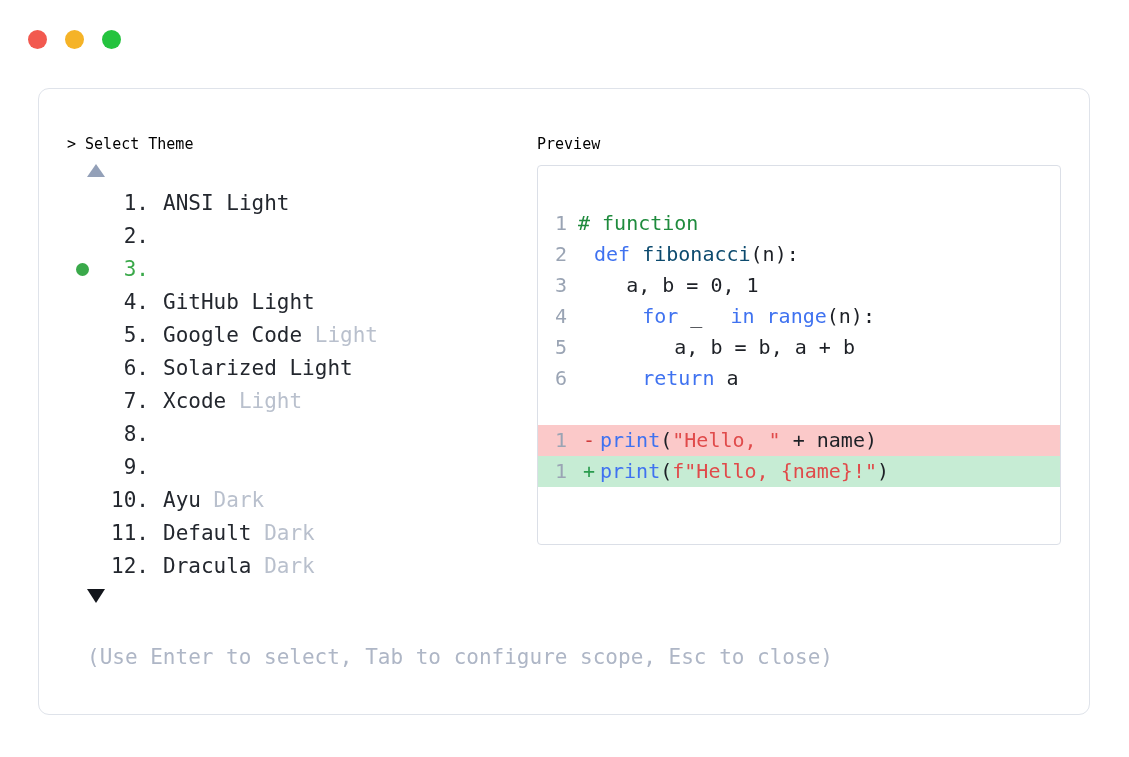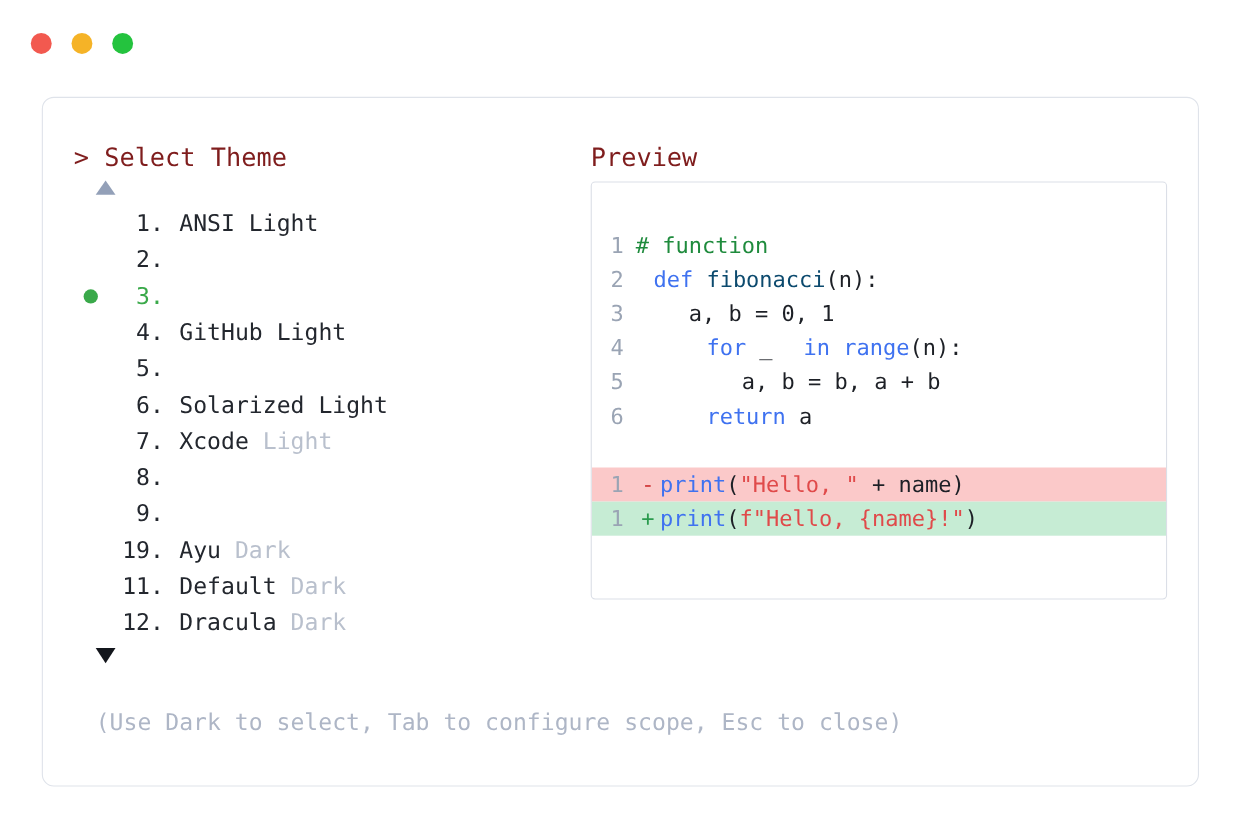--- a/index.html
+++ b/index.html
@@ -63,23 +63,23 @@
   .col-left {
     width: 470px;
     flex: 0 0 470px;
   }
   .col-right {
     flex: 1 1 auto;
     min-width: 0;
   }
 
   .col-head {
-    font-size: 23px;
+    font-size: 15px;
     line-height: 26px;
-    color: #7f1d1d;
+    color: #000000;
     letter-spacing: 0px;
     white-space: pre;
   }
 
   
   .arrow-row {
     height: 26px;
     display: flex;
     align-items: center;
     padding-left: 20px;
@@ -250,42 +250,42 @@
 
         <div class="arrow-row">
           <span class="arrow-up"></span>
         </div>
 
         <ul class="theme-list" id="theme-list">
             <li class="theme-item"><span class="bullet-cell"><span class="bullet hidden"></span></span><span class="idx">1.</span><span class="label-wrap"><span class="lbl-name">ANSI</span> <span class="lbl-variant">Light</span></span></li>
             <li class="theme-item"><span class="bullet-cell"><span class="bullet hidden"></span></span><span class="idx">2.</span></li>
             <li class="theme-item selected"><span class="bullet-cell"><span class="bullet"></span></span><span class="idx">3.</span></li>
             <li class="theme-item"><span class="bullet-cell"><span class="bullet hidden"></span></span><span class="idx">4.</span><span class="label-wrap"><span class="lbl-name">GitHub</span> <span class="lbl-variant">Light</span></span></li>
-            <li class="theme-item"><span class="bullet-cell"><span class="bullet hidden"></span></span><span class="idx">5.</span></li>
+            <li class="theme-item"><span class="bullet-cell"><span class="bullet hidden"></span></span><span class="idx">5.</span><span class="label-wrap"><span class="lbl-name">Google Code</span> <span class="lbl-variant muted">Light</span></span></li>
             <li class="theme-item"><span class="bullet-cell"><span class="bullet hidden"></span></span><span class="idx">6.</span><span class="label-wrap"><span class="lbl-name">Solarized</span> <span class="lbl-variant">Light</span></span></li>
             <li class="theme-item"><span class="bullet-cell"><span class="bullet hidden"></span></span><span class="idx">7.</span><span class="label-wrap"><span class="lbl-name">Xcode</span> <span class="lbl-variant muted">Light</span></span></li>
             <li class="theme-item"><span class="bullet-cell"><span class="bullet hidden"></span></span><span class="idx">8.</span></li>
             <li class="theme-item"><span class="bullet-cell"><span class="bullet hidden"></span></span><span class="idx">9.</span></li>
-            <li class="theme-item"><span class="bullet-cell"><span class="bullet hidden"></span></span><span class="idx">19.</span><span class="label-wrap"><span class="lbl-name">Ayu</span> <span class="lbl-variant muted">Dark</span></span></li>
+            <li class="theme-item"><span class="bullet-cell"><span class="bullet hidden"></span></span><span class="idx">10.</span><span class="label-wrap"><span class="lbl-name">Ayu</span> <span class="lbl-variant muted">Dark</span></span></li>
             <li class="theme-item"><span class="bullet-cell"><span class="bullet hidden"></span></span><span class="idx">11.</span><span class="label-wrap"><span class="lbl-name">Default</span> <span class="lbl-variant muted">Dark</span></span></li>
             <li class="theme-item"><span class="bullet-cell"><span class="bullet hidden"></span></span><span class="idx">12.</span><span class="label-wrap"><span class="lbl-name">Dracula</span> <span class="lbl-variant muted">Dark</span></span></li>
           </ul>
 
         <div class="arrow-row">
           <span class="arrow-down"></span>
         </div>
       </div>
 
       <div class="col-right">
         <div class="col-head">Preview</div>
 
         <div class="preview-box">
           <div class="code-block" id="code-block"><div class="code-line"><span class="lineno">1</span><span class="code-text"><span class="tok-comment"># function</span></span></div><div class="code-line"><span class="lineno">2</span><span class="code-text"><span class="tok-keyword">def </span><span class="tok-func">fibonacci</span><span class="tok-plain">(n):</span></span></div><div class="code-line"><span class="lineno">3</span><span class="code-text"><span class="tok-plain">    a, b = 0, 1</span></span></div><div class="code-line"><span class="lineno">4</span><span class="code-text"><span class="tok-plain">    </span><span class="tok-keyword">for</span><span class="tok-plain"> _ </span><span class="tok-keyword">in</span><span class="tok-plain"> </span><span class="tok-builtin">range</span><span class="tok-plain">(n):</span></span></div><div class="code-line"><span class="lineno">5</span><span class="code-text"><span class="tok-plain">        a, b = b, a + b</span></span></div><div class="code-line"><span class="lineno">6</span><span class="code-text"><span class="tok-plain">    </span><span class="tok-keyword">return</span><span class="tok-plain"> a</span></span></div></div>
           <div class="diff-block" id="diff-block"><div class="diff-line removed"><span class="diff-no">1</span><span class="diff-marker">-</span><span class="code-text"><span class="tok-builtin">print</span><span class="tok-plain">(</span><span class="tok-string">"Hello, "</span><span class="tok-plain"> + name)</span></span></div><div class="diff-line added"><span class="diff-no">1</span><span class="diff-marker">+</span><span class="code-text"><span class="tok-builtin">print</span><span class="tok-plain">(</span><span class="tok-string">f"Hello, {name}!"</span><span class="tok-plain">)</span></span></div></div>
         </div>
       </div>
 
     </div>
 
-    <div class="hint">(Use Dark to select, Tab to configure scope, Esc to close)</div>
+    <div class="hint">(Use Enter to select, Tab to configure scope, Esc to close)</div>
 
   </div>
 </div>
 
 </body></html>

